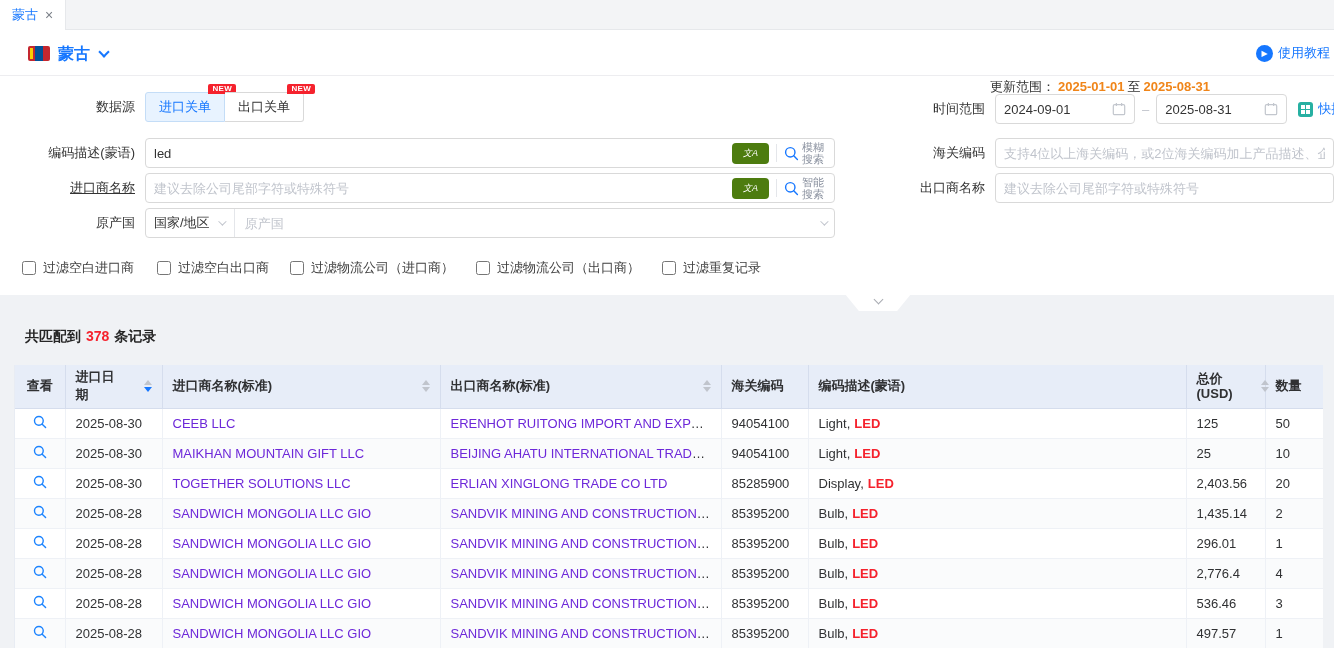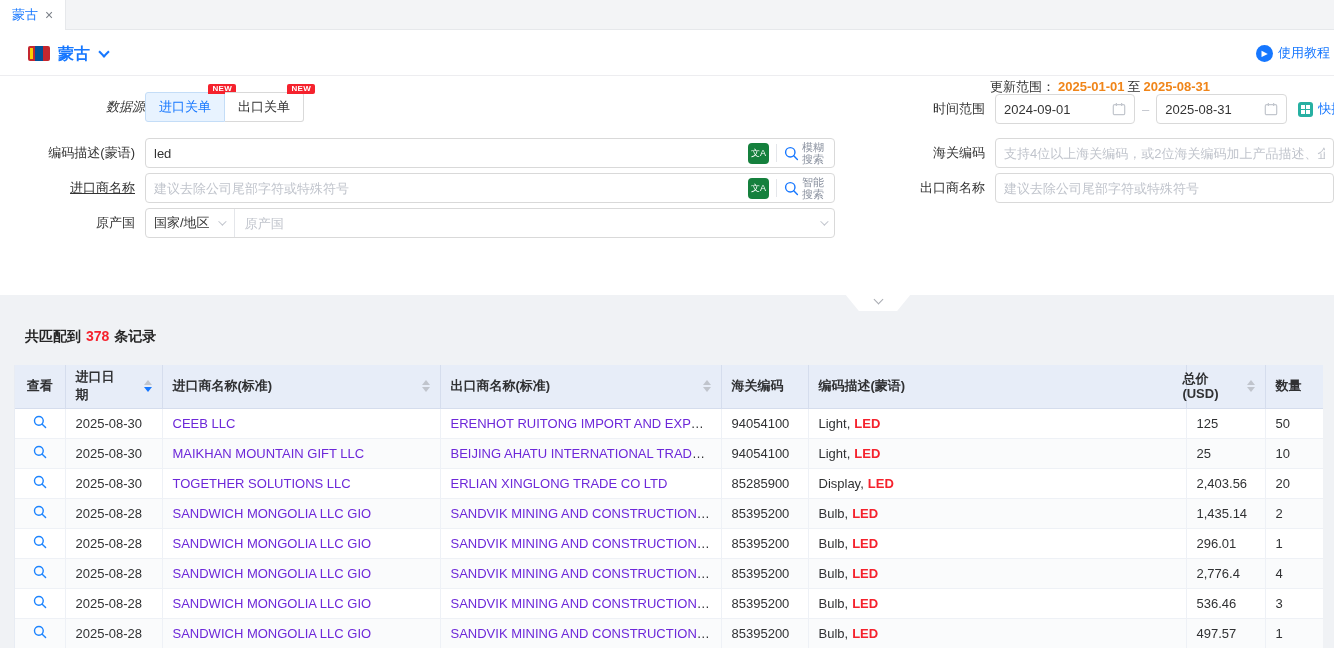--- a/index.html
+++ b/index.html
@@ -49,21 +49,21 @@
   .cal { flex:none; width:14px; height:14px; }
   .dash { margin:0 7px; color:#c0c4cc; }
   .quick { display:flex; align-items:center; gap:5px; margin-left:11px; color:#1677ff; cursor:pointer; white-space:nowrap; }
   .quick-icon { position:relative; width:15px; height:15px; border-radius:3px; background:#27b0a2; flex:none; }
   .quick-icon::before { content:""; position:absolute; left:3px; top:3px; width:4px; height:4px; background:#fff; box-shadow:5px 0 0 #fff,0 5px 0 #fff,5px 5px 0 #fff; }
 
   
   .inputbox { position:absolute; height:30px; border:1px solid #d9d9d9; border-radius:4px; background:#fff; display:flex; align-items:center; padding:0 8px; }
   .bare { flex:1; border:none; outline:none; font-size:13px; color:#333; background:transparent; min-width:0; font-family:inherit; }
   .bare::placeholder { color:#c0c4cc; }
-  .transicon { flex:none; width:21px; height:21px; border-radius:4px; background:#15803d; color:#fff; font-size:9px; display:flex; align-items:center; justify-content:center; cursor:pointer; }
+  .transicon { flex:none; width:37px; height:21px; border-radius:4px; background:#4d7c0f; color:#fff; font-size:9px; display:flex; align-items:center; justify-content:center; cursor:pointer;font-style:italic; }
   .vdiv { flex:none; width:1px; height:18px; background:#e4e6ea; margin:0 7px; }
   .srch { flex:none; display:flex; align-items:center; gap:3px; cursor:pointer; }
   .srchtxt { width:24px; font-size:11px; line-height:12px; color:#8a919f; }
   .origin-select { flex:none; display:flex; align-items:center; gap:8px; padding-right:10px; margin-right:10px; border-right:1px solid #e4e6ea; height:28px; color:#333; cursor:pointer; }
   .chev-sm { display:inline-block; width:6px; height:6px; border-right:1.5px solid #c0c4cc; border-bottom:1.5px solid #c0c4cc; transform:rotate(45deg) translateY(-2px); }
 
   
   #cbrow { position:absolute; left:22px; top:183px; display:flex; align-items:center; }
   .cb { display:flex; align-items:center; gap:7px; color:#404040; cursor:pointer; }
   .cb input { width:14px; height:14px; accent-color:#1677ff; }
@@ -74,21 +74,21 @@
 
   
   #results { position:absolute; left:25px; top:328px; font-size:14px; font-weight:bold; color:#262626; }
   #results .count { color:#f5222d; margin:0 5px; }
 
   
   #tablewrap { position:absolute; left:14px; top:365px; width:1309px; height:283px; background:#fff; overflow:hidden; border-left:1px solid #e8ecf3; }
   table { border-collapse:collapse; table-layout:fixed; width:1309px; font-size:13px; }
   thead th { height:43px; background:#e7edf8; border-right:1px solid #d5dded; border-bottom:1px solid #d5dded; padding:0 10px; font-weight:bold; color:#303133; text-align:left; vertical-align:middle; }
   .thflex { display:flex; align-items:center; justify-content:space-between; }
-  .thflex.tight { justify-content:flex-end; gap:24px; }
+  .thflex.tight { justify-content:flex-start; gap:24px; }
   .pre { white-space:pre-line; line-height:15px; }
   tbody td { height:30px; background:#fff; border-right:1px solid #eef1f6; border-bottom:1px solid #eef1f6; padding:0 10px; color:#303133; white-space:nowrap; overflow:hidden; text-overflow:ellipsis; vertical-align:middle; }
   tbody tr.even td { background:#fafbfc; }
   td.center, th.center { text-align:center; padding:0; }
   .link { color:#6d28d9; cursor:pointer; }
   .led { color:#f5222d; font-weight:bold; margin-left:4px; }
   .viewbtn { display:inline-flex; align-items:center; justify-content:center; cursor:pointer; }
 
   
   .sorter { display:inline-flex; flex-direction:column; gap:2px; margin-left:4px; }
@@ -113,21 +113,21 @@
     <span class="country">蒙古</span>
     <i class="chev" id="country-caret"></i>
     <div class="tutorial">
       <span class="tut-icon">▶</span>
       <span>使用教程</span>
     </div>
   </div>
 
   <div id="filterpanel">
 
-    <div class="flabel" style="left:40px; top:16px;font-style:italic;">数据源</div>
+    <div class="flabel" style="left:30px; top:16px;">数据源</div>
     <div class="ds-tabs">
       <div class="ds-tab first active">
         <span>进口关单</span>
         <span class="newbadge">NEW</span>
       </div>
       <div class="ds-tab last">
         <span>出口关单</span>
         <span class="newbadge">NEW</span>
       </div>
     </div>
@@ -202,20 +202,42 @@
     <div class="flabel" style="left:30px; top:132px;">原产国</div>
     <div class="inputbox" style="left:145px; top:132px; width:690px;">
       <span class="origin-select">
         <span>国家/地区</span>
         <i class="chev-sm"></i>
       </span>
       <input class="bare" placeholder="原产国" style="">
       <i class="chev-sm"></i>
     </div>
 
+    <div id="cbrow">
+      <label class="cb" style="margin-right:23px;">
+          <input type="checkbox" style="">
+          <span>过滤空白进口商</span>
+        </label>
+      <label class="cb" style="margin-right:21px;">
+          <input type="checkbox" style="">
+          <span>过滤空白出口商</span>
+        </label>
+      <label class="cb" style="margin-right:22px;">
+          <input type="checkbox" style="">
+          <span>过滤物流公司（进口商）</span>
+        </label>
+      <label class="cb" style="margin-right:22px;">
+          <input type="checkbox" style="">
+          <span>过滤物流公司（出口商）</span>
+        </label>
+      <label class="cb">
+          <input type="checkbox" style="">
+          <span>过滤重复记录</span>
+        </label>
+    </div>
   </div>
 
   <div id="collapse">
       <i class="chev"></i>
     </div>
 
   <div id="results">
     <span>共匹配到</span><span class="count">378</span><span>条记录</span>
   </div>
 

